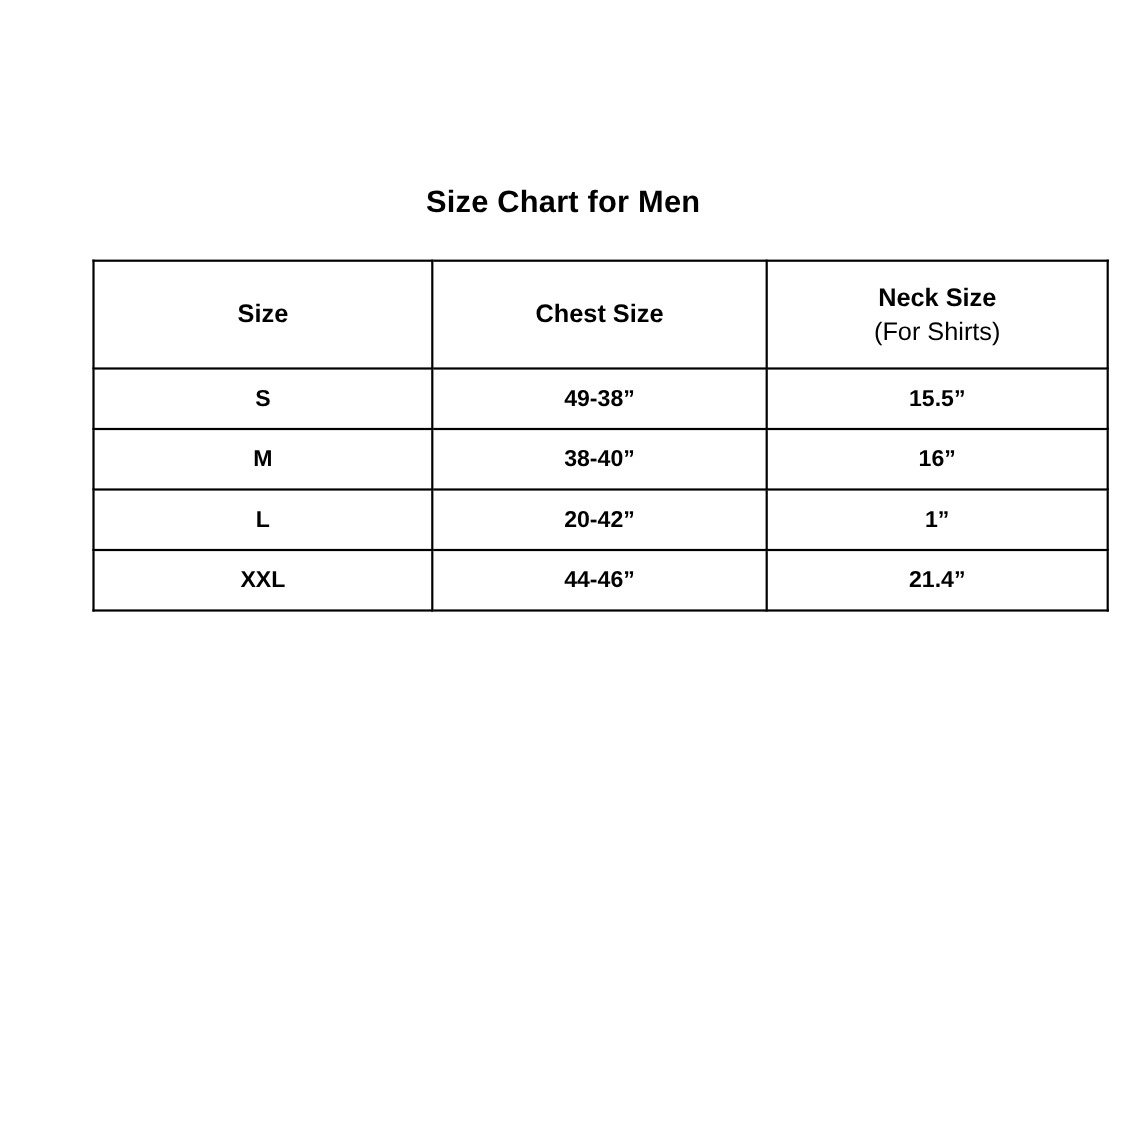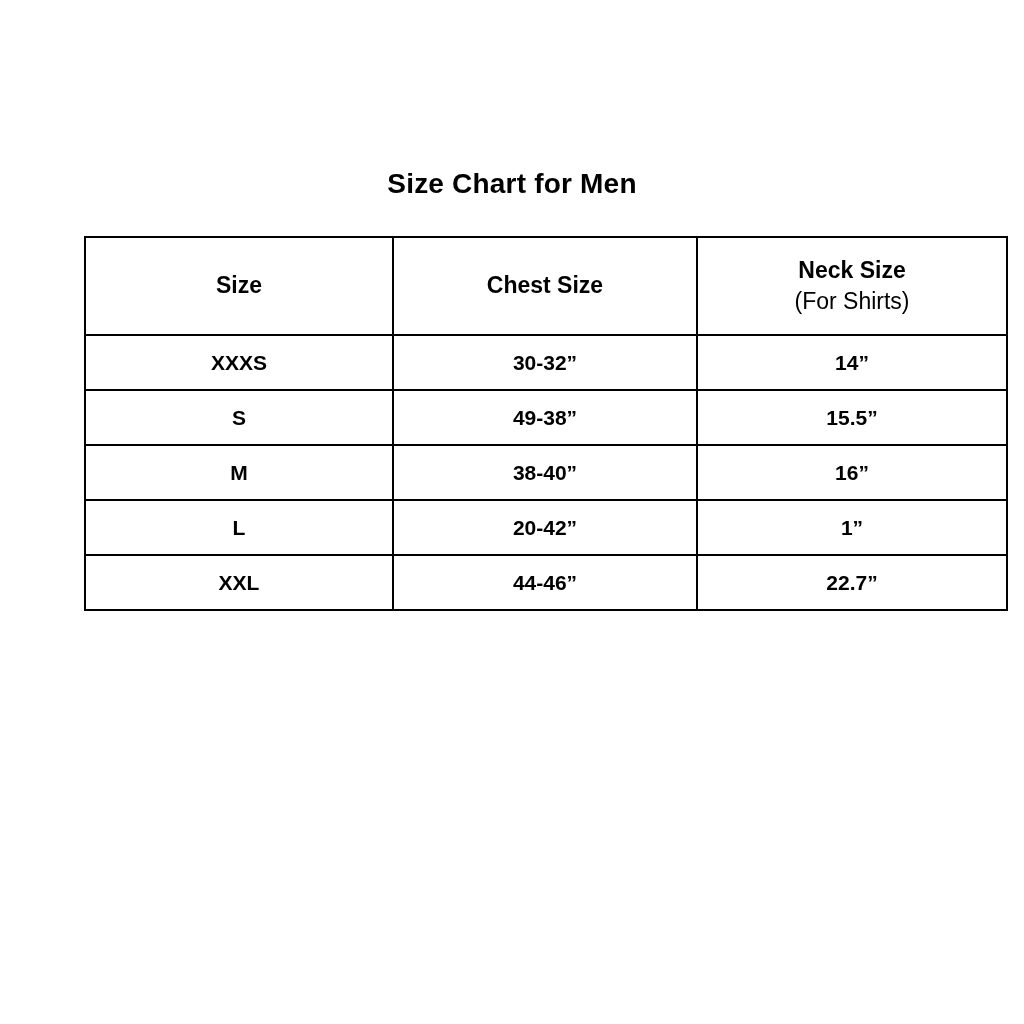--- a/index.html
+++ b/index.html
@@ -97,40 +97,35 @@
           <span>Chest Size</span>
         </th>
         <th>
           <span>Neck Size</span>
           <span class="sub">(For Shirts)</span>
         </th>
       </tr>
     </thead>
     <tbody>
       <tr>
-        <td class="col-size">XXXS</td>
-        <td>30-32”</td>
-        <td>14”</td>
-      </tr>
-      <tr>
         <td class="col-size">S</td>
         <td>49-38”</td>
         <td>15.5”</td>
       </tr>
       <tr>
         <td class="col-size">M</td>
         <td>38-40”</td>
         <td>16”</td>
       </tr>
       <tr>
         <td class="col-size">L</td>
         <td>20-42”</td>
         <td>1”</td>
       </tr>
       <tr>
         <td class="col-size">XXL</td>
         <td>44-46”</td>
-        <td>22.7”</td>
+        <td>21.4”</td>
       </tr>
     </tbody>
   </table>
 
 </div>
 
 </body></html>

